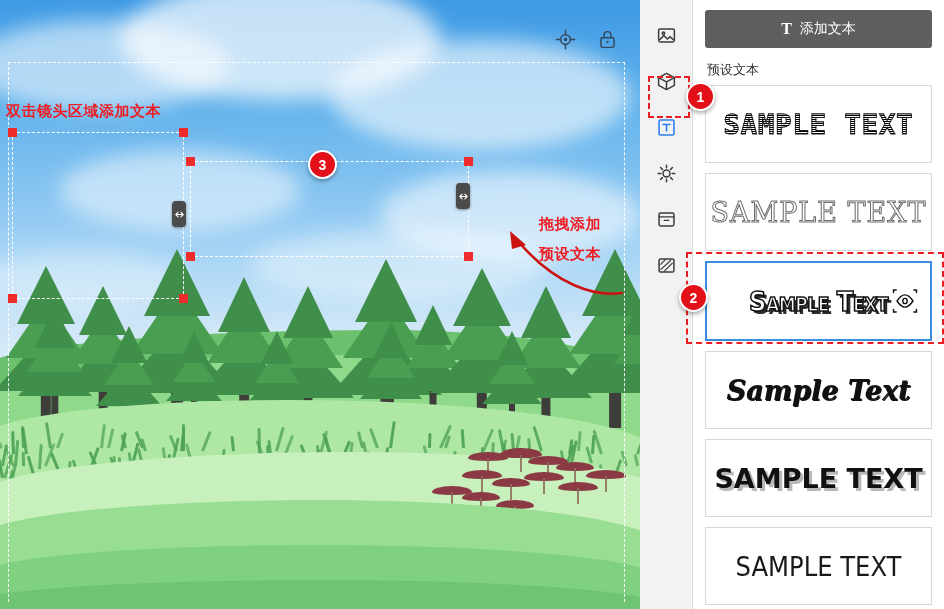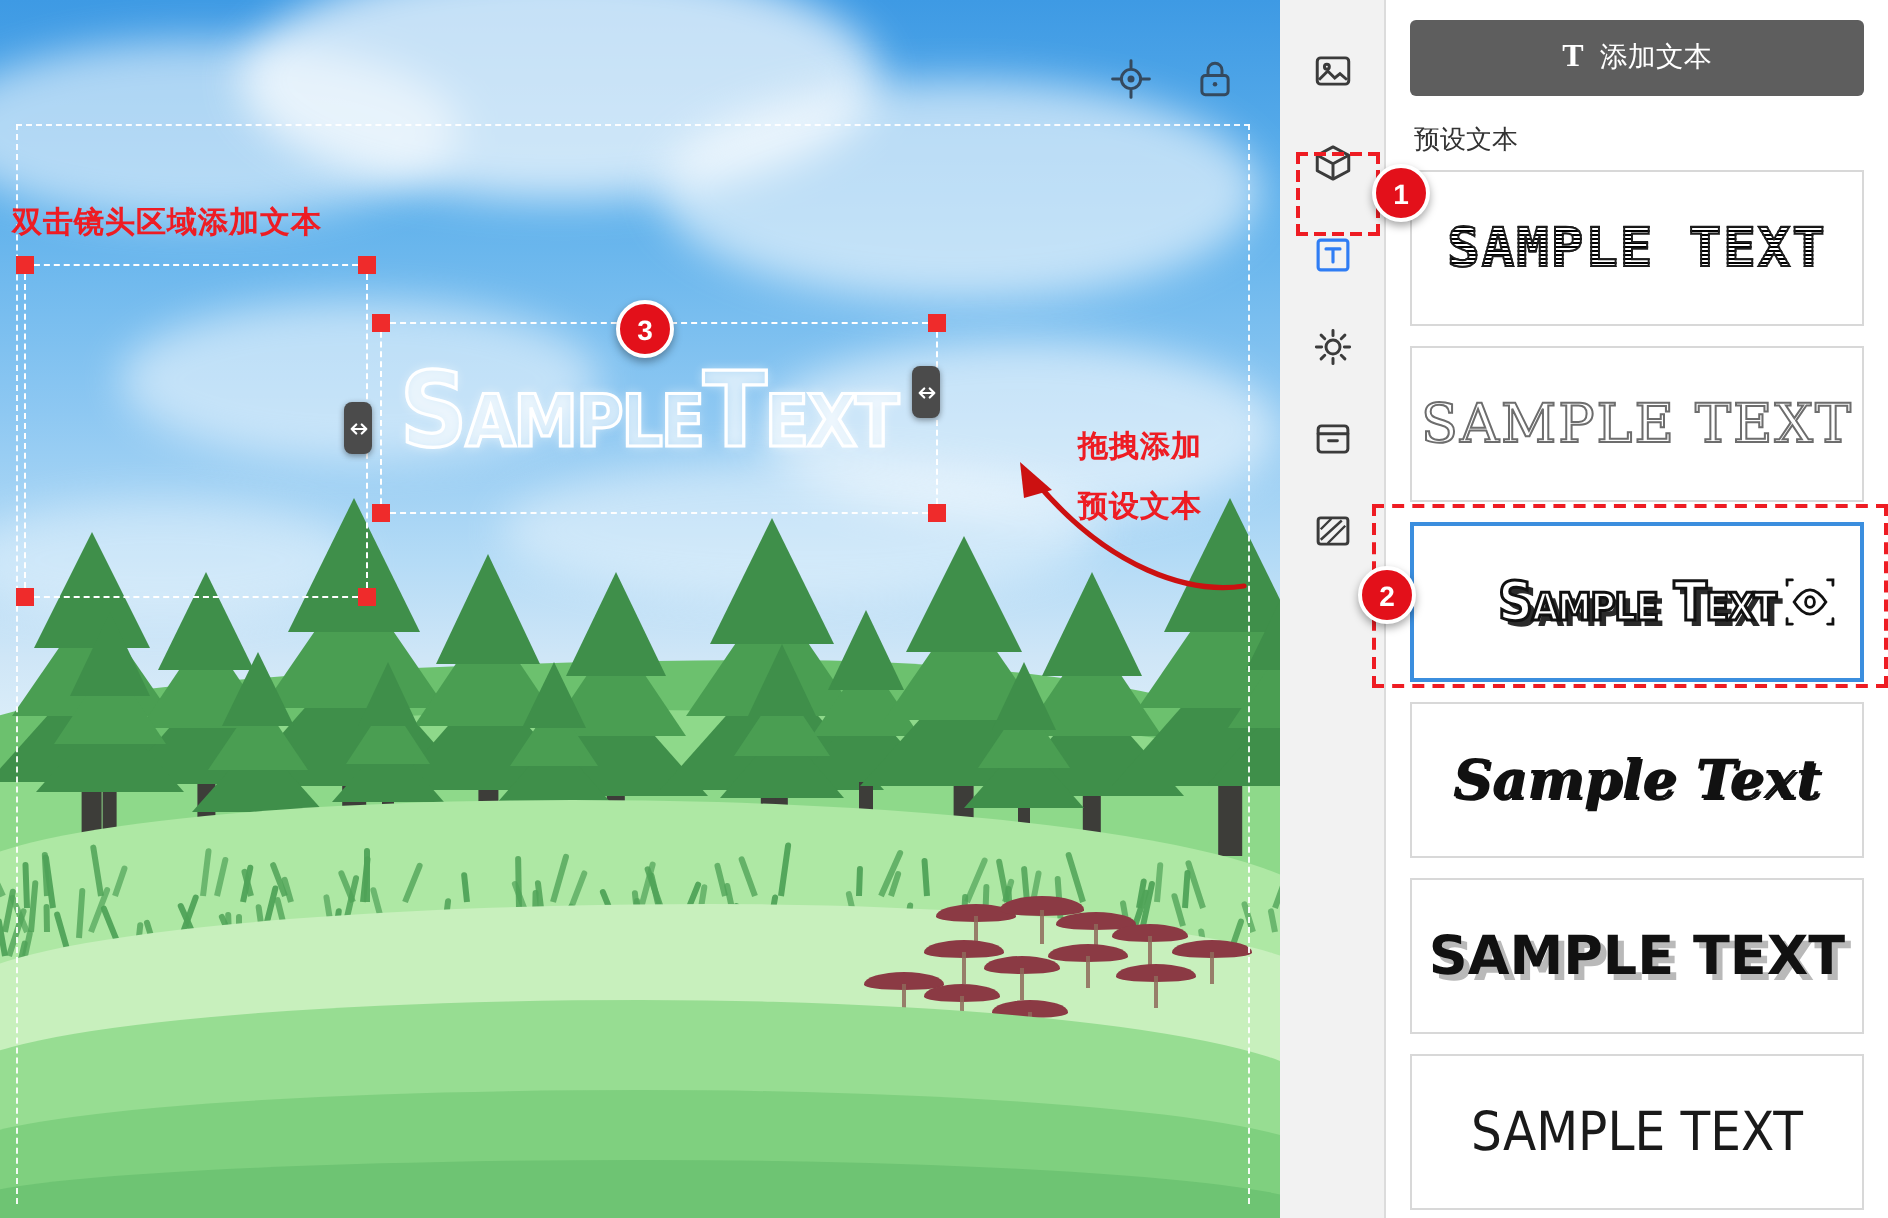--- a/index.html
+++ b/index.html
@@ -521,21 +521,20 @@
         <path d="M9 7 4 12l5 5M15 7l5 5-5 5M4 12h16"></path>
       </svg>
     </div>
 
     <div class="selbox" style="left:190px;top:161px;width:277px;height:94px;">
       <span class="handle tl"></span>
       <span class="handle tr"></span>
       <span class="handle bl"></span>
       <span class="handle br"></span>
     </div>
-    <div class="sample-text" style="left:200px;top:176px;">SampleText</div>
     <div class="sidegrip" style="left:456px;top:196px;">
       <svg viewBox="0 0 24 24" fill="none" stroke="currentColor" stroke-width="2.4" stroke-linecap="round" stroke-linejoin="round">
         <path d="M9 7 4 12l5 5M15 7l5 5-5 5M4 12h16"></path>
       </svg>
     </div>
 
     <div class="anno-text two-line" style="left:539px;top:209px;">
       <div>拖拽添加</div>
       <div>预设文本</div>
     </div>

